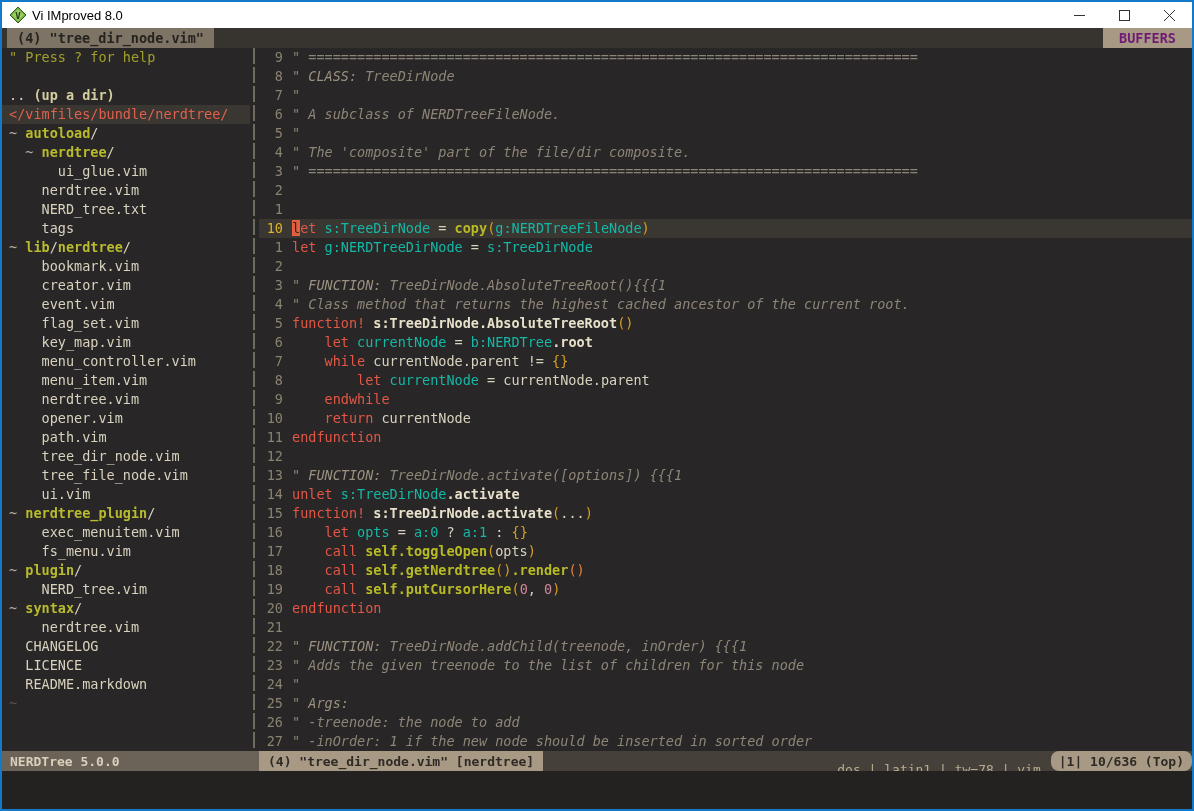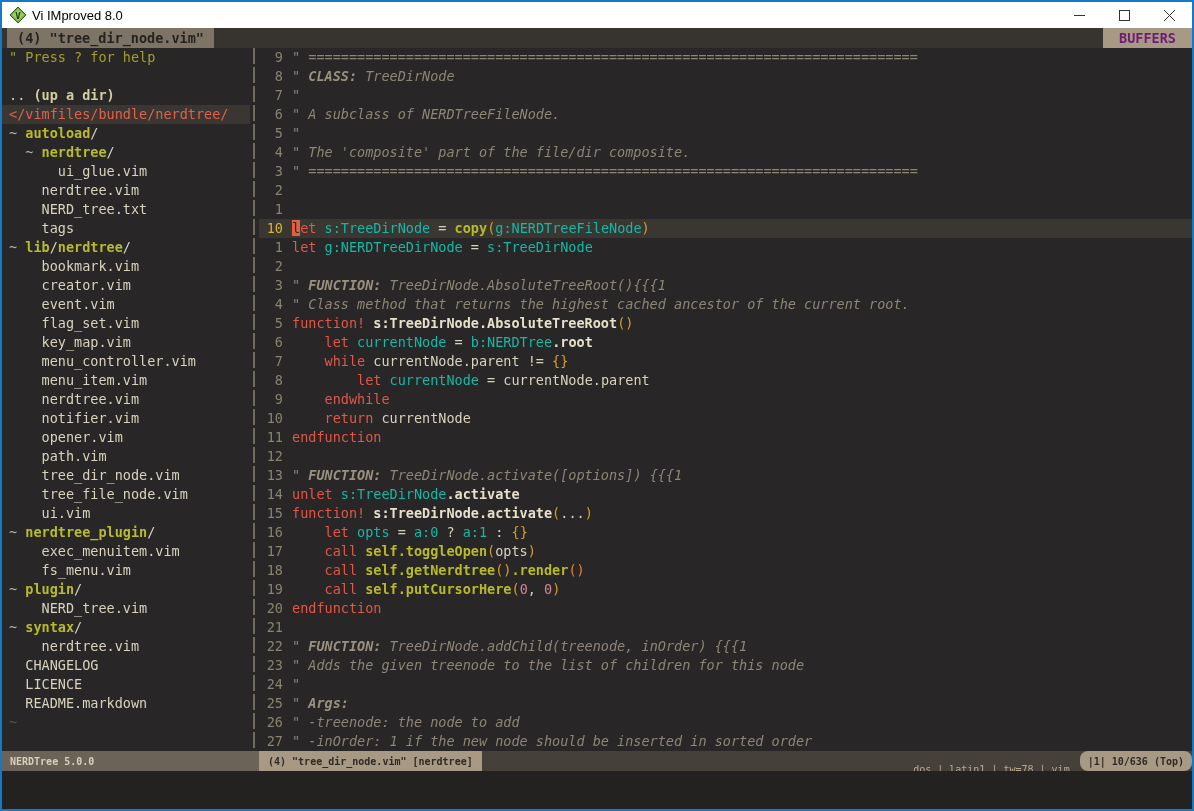--- a/index.html
+++ b/index.html
@@ -29,37 +29,37 @@
     background:repeating-linear-gradient(to bottom,#716b5e 0 16px,#282626 16px 19px);}
   .editor{flex:1;font-size:13.5px;line-height:19px;overflow:hidden;}
   .row{height:19px;display:flex;white-space:pre;}
   .row.cursorline{background:#3a3733;}
   .ln{flex:0 0 24px;text-align:right;margin-right:9px;color:#8a8371;}
   .ln-cur{color:#d9b327;}
   
   .tk-n{color:#d8d2be}
   .tk-nb{color:#e7e0ca;font-weight:bold}
   .tk-c{color:#8d8577;font-style:italic}
-  .tk-cb{color:#9a9181;font-style:italic;font-weight:bold}
+  .tk-cb{color:#9a9181;font-style:italic;font-weight:normal}
   .tk-k{color:#e25746}
   .tk-i{color:#14b8a6}
   .tk-f{color:#b8bb26;font-weight:bold}
   .tk-y{color:#d5a021}
   .tk-o{color:#e8803c}
   .tk-p{color:#d3869b}
   .tk-cur{background:#e2603e;color:#282626}
   .tk-h{color:#a0a02c}
   .tk-d{color:#b9bb2e;font-weight:bold}
   .tk-u{color:#d3cf9f;font-weight:bold}
   .tk-r{color:#e0604c}
   .tk-t{color:#b3ac99}
   .tk-e{color:#56524a}
   
   .statusline{height:20px;flex:0 0 20px;display:flex;align-items:stretch;
-    background:#454039;font-size:10px;}
+    background:#454039;font-size:13px;}
   .st-nt{width:257px;flex:0 0 257px;background:#6b6258;color:#d9d0bc;font-weight:bold;
     display:flex;align-items:center;padding-left:8px;box-sizing:border-box;white-space:pre;}
   .st-file{background:#a89984;color:#2e2a25;font-weight:bold;display:flex;
     align-items:center;padding:0 9px;white-space:pre;}
   .st-spacer{flex:1;}
   .st-info{color:#b9ab90;display:flex;align-items:center;padding-right:10px;white-space:pre;margin-top:16px;}
   .st-ruler{background:#a89984;color:#2e2a25;font-weight:bold;display:flex;
     align-items:center;padding:0 8px;white-space:pre;border-radius:8px;}
   .cmdline{flex:1;background:#242220;}
 </style>
@@ -116,21 +116,20 @@
         <div class="srow"><span class="tk-n">    tags</span></div>
         <div class="srow"><span class="tk-t">~ </span><span class="tk-d">lib</span><span class="tk-n">/</span><span class="tk-d">nerdtree</span><span class="tk-n">/</span></div>
         <div class="srow"><span class="tk-n">    bookmark.vim</span></div>
         <div class="srow"><span class="tk-n">    creator.vim</span></div>
         <div class="srow"><span class="tk-n">    event.vim</span></div>
         <div class="srow"><span class="tk-n">    flag_set.vim</span></div>
         <div class="srow"><span class="tk-n">    key_map.vim</span></div>
         <div class="srow"><span class="tk-n">    menu_controller.vim</span></div>
         <div class="srow"><span class="tk-n">    menu_item.vim</span></div>
         <div class="srow"><span class="tk-n">    nerdtree.vim</span></div>
-        <div class="srow"><span class="tk-n">    notifier.vim</span></div>
         <div class="srow"><span class="tk-n">    opener.vim</span></div>
         <div class="srow"><span class="tk-n">    path.vim</span></div>
         <div class="srow"><span class="tk-n">    tree_dir_node.vim</span></div>
         <div class="srow"><span class="tk-n">    tree_file_node.vim</span></div>
         <div class="srow"><span class="tk-n">    ui.vim</span></div>
         <div class="srow"><span class="tk-t">~ </span><span class="tk-d">nerdtree_plugin</span><span class="tk-n">/</span></div>
         <div class="srow"><span class="tk-n">    exec_menuitem.vim</span></div>
         <div class="srow"><span class="tk-n">    fs_menu.vim</span></div>
         <div class="srow"><span class="tk-t">~ </span><span class="tk-d">plugin</span><span class="tk-n">/</span></div>
         <div class="srow"><span class="tk-n">    NERD_tree.vim</span></div>

